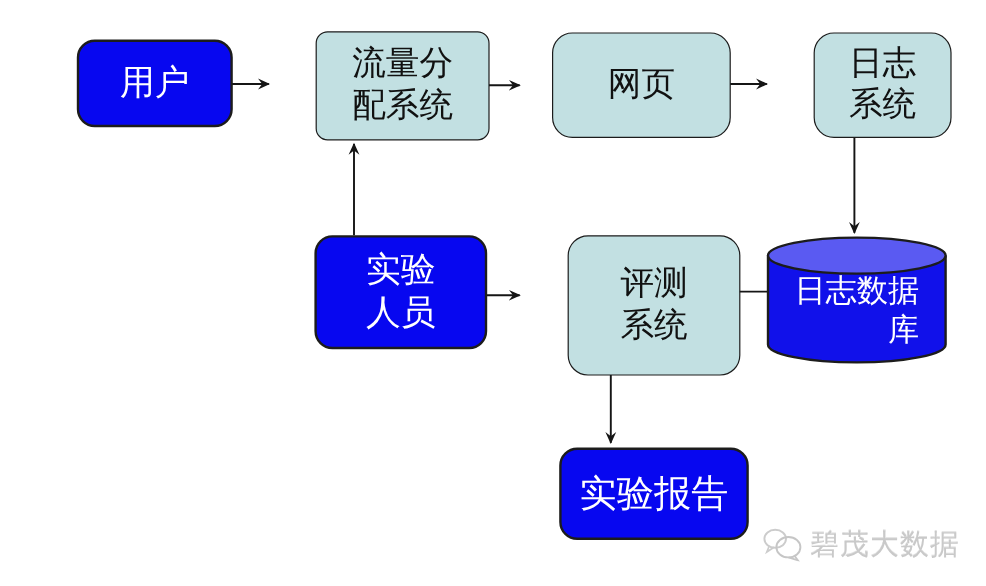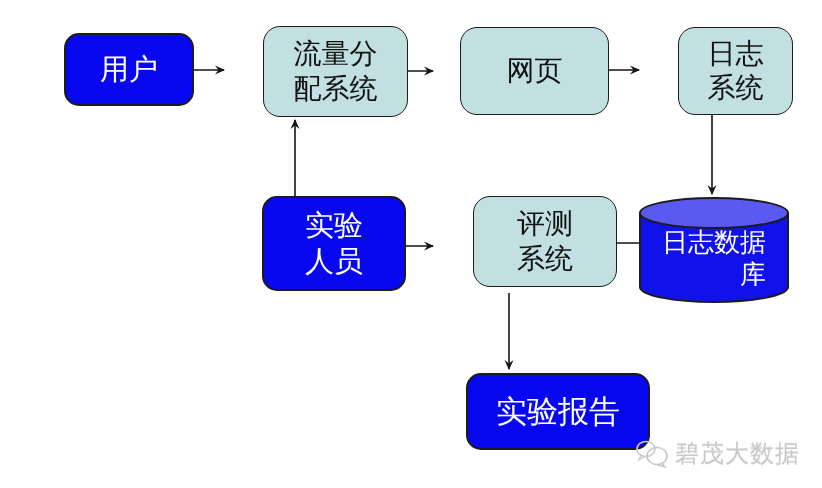--- a/index.html
+++ b/index.html
@@ -55,38 +55,38 @@
     <line x1="509" y1="293" x2="509" y2="369" style="stroke:var(--arrow);" stroke-width="1.6" marker-end="url(#ah)"></line>
 
     <g>
       <path d="M640,213 L640,287 A74,15 0 0 0 788,287 L788,213" style="fill:var(--cylinder-body);stroke:var(--border);" stroke-width="2"></path>
       <ellipse cx="714" cy="213" rx="74" ry="15" style="fill:var(--cylinder-top);stroke:var(--border);" stroke-width="2"></ellipse>
     </g>
   </svg>
 
   <div class="node node-blue" style="left:28px;top:33px;width:130px;height:73px;">用户</div>
 
-  <div class="node node-light" style="left:227px;top:26px;width:145px;height:91px;">流量分
+  <div class="node node-light" style="left:227px;top:26px;width:145px;height:91px;border-radius:10px;">流量分
 配系统</div>
 
   <div class="node node-light" style="left:424px;top:27px;width:149px;height:88px;">网页</div>
 
   <div class="node node-light" style="left:642px;top:27px;width:115px;height:88px;">日志
 系统</div>
 
   <div class="node node-blue" style="left:226px;top:196px;width:144px;height:95px;">实验
 人员</div>
 
-  <div class="node node-light" style="left:437px;top:196px;width:144px;height:91px;">评测
+  <div class="node node-light" style="left:437px;top:196px;width:144px;height:117px;">评测
 系统</div>
 
   <div class="cyl-label" style="left:644px;top:222px;width:140px;height:74px;">日志数据
 库</div>
 
-  <div class="node node-blue" style="left:430px;top:373px;width:184px;height:77px;font-size:31px;">实验报告</div>
+  <div class="node node-blue" style="left:430px;top:373px;width:158px;height:77px;font-size:31px;">实验报告</div>
 
   <div class="watermark">
     <svg width="34" height="28" viewBox="0 0 34 28">
       <ellipse cx="11" cy="9" rx="9" ry="7.5" fill="none" stroke="#cccccc" stroke-width="1.6"></ellipse>
       <path d="M6,15 L4,20 L10,16" fill="none" stroke="#cccccc" stroke-width="1.4"></path>
       <ellipse cx="22" cy="16" rx="10" ry="8.5" fill="none" stroke="#c6c6c6" stroke-width="1.6"></ellipse>
       <path d="M27,23 L30,27 L22,24.5" fill="none" stroke="#c6c6c6" stroke-width="1.4"></path>
     </svg>
     <span>碧茂大数据</span>
   </div>

